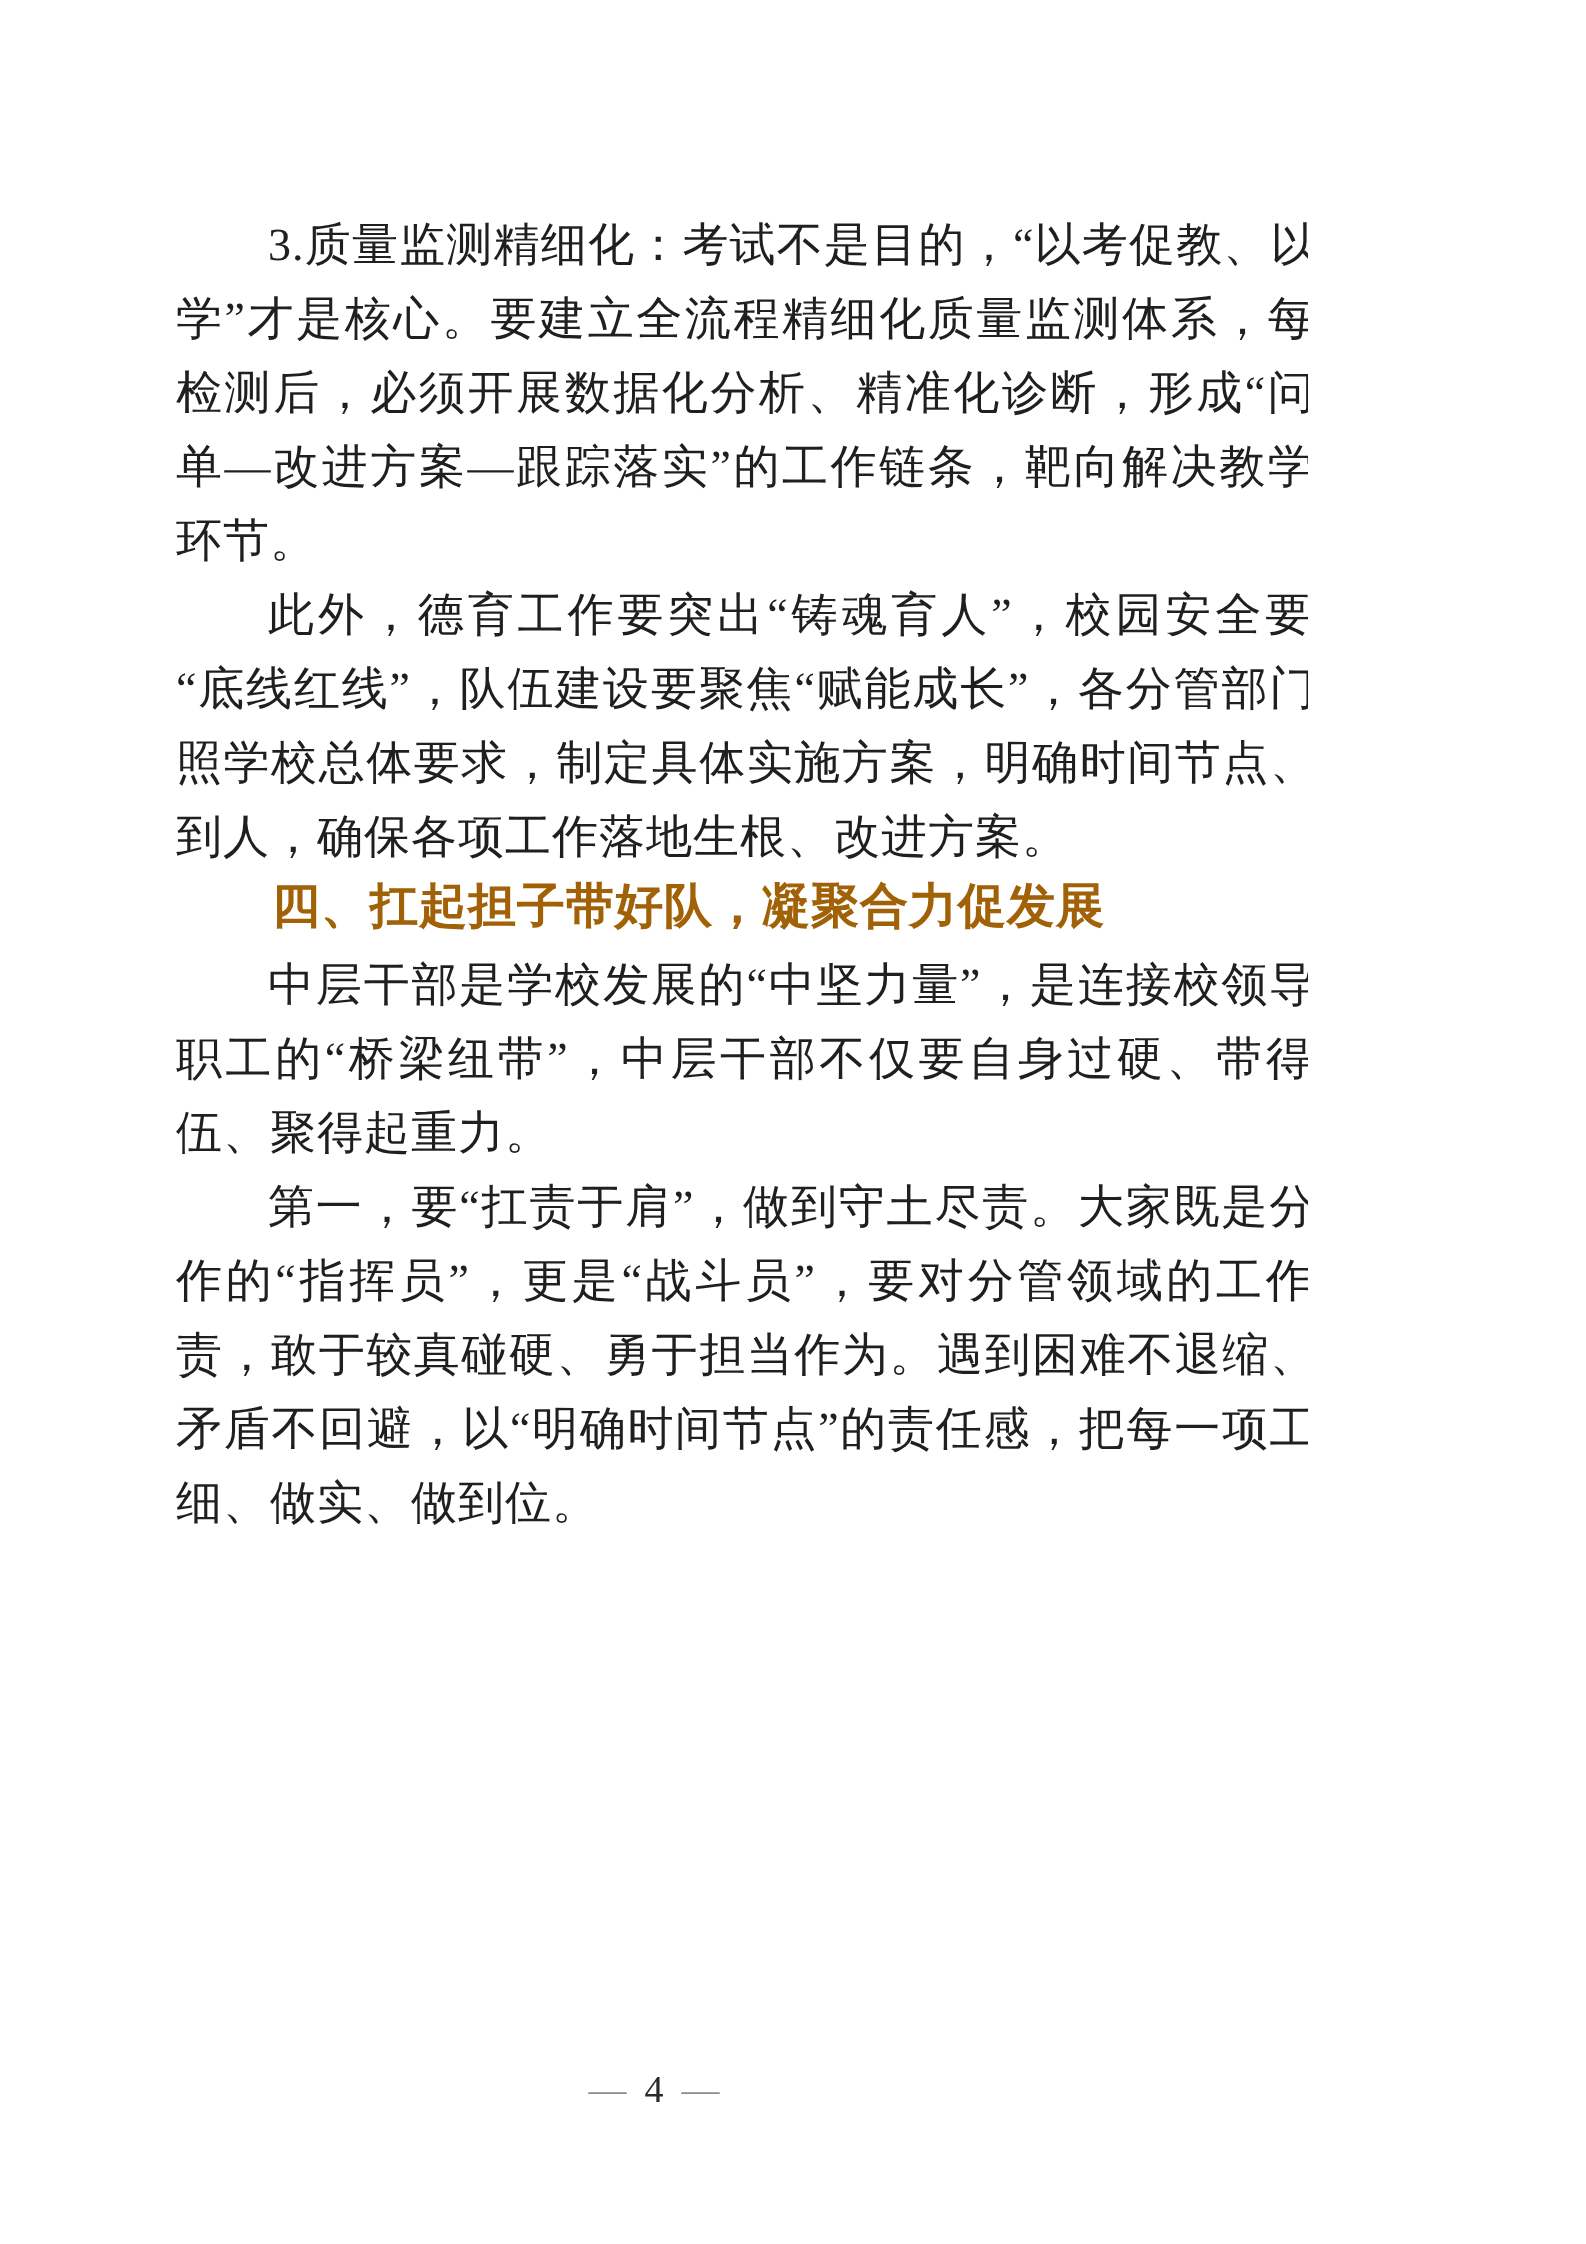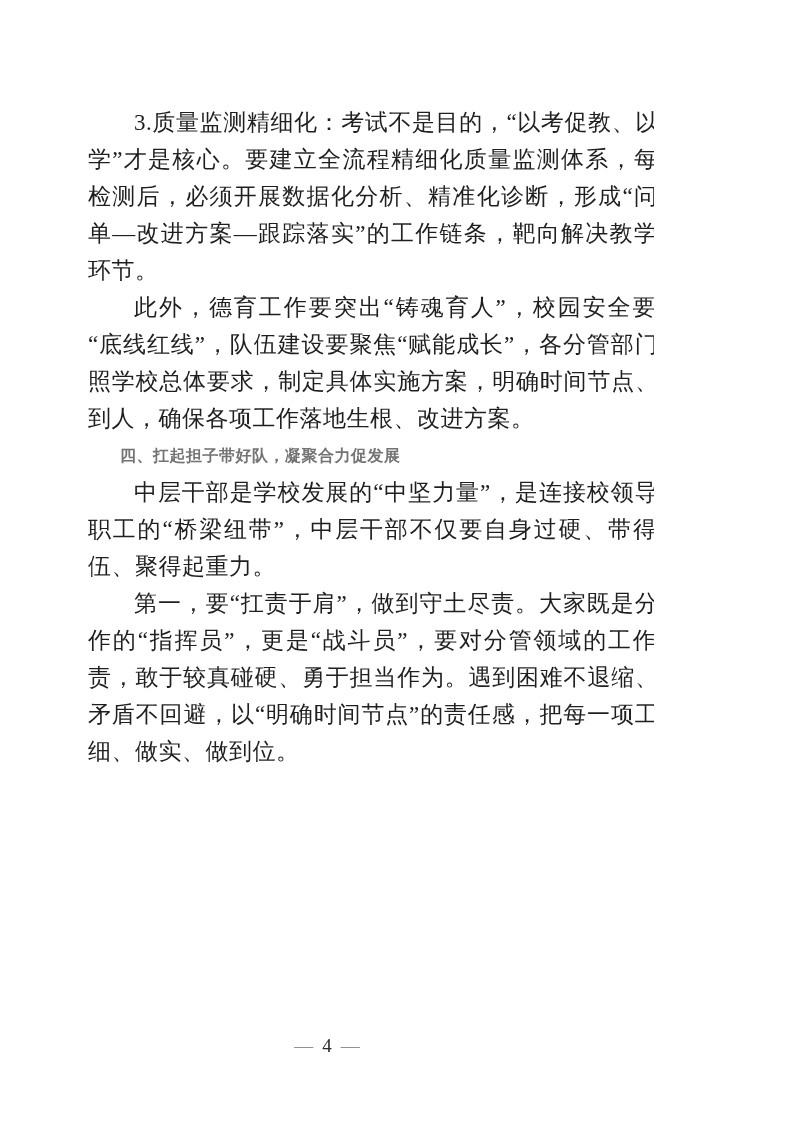--- a/index.html
+++ b/index.html
@@ -28,24 +28,24 @@
     text-justify: inter-character;
     letter-spacing: 0.5px;
   }
   .para {
     margin: 0;
     text-indent: 2em;
   }
   .heading {
     margin: 0;
     text-indent: 2em;
-    font-size: 16px;
+    font-size: 24px;
     font-weight: 700;
-    font-family: Liberation Sans, sans-serif;
-    color: #737373;
+    font-family: Liberation Mono, monospace;
+    color: #a16207;
   }
   .page-footer {
     position: absolute;
     left: 0;
     top: 1034px;
     width: 100%;
     text-align: center;
     font-size: 19px;
     line-height: 24px;
   }

